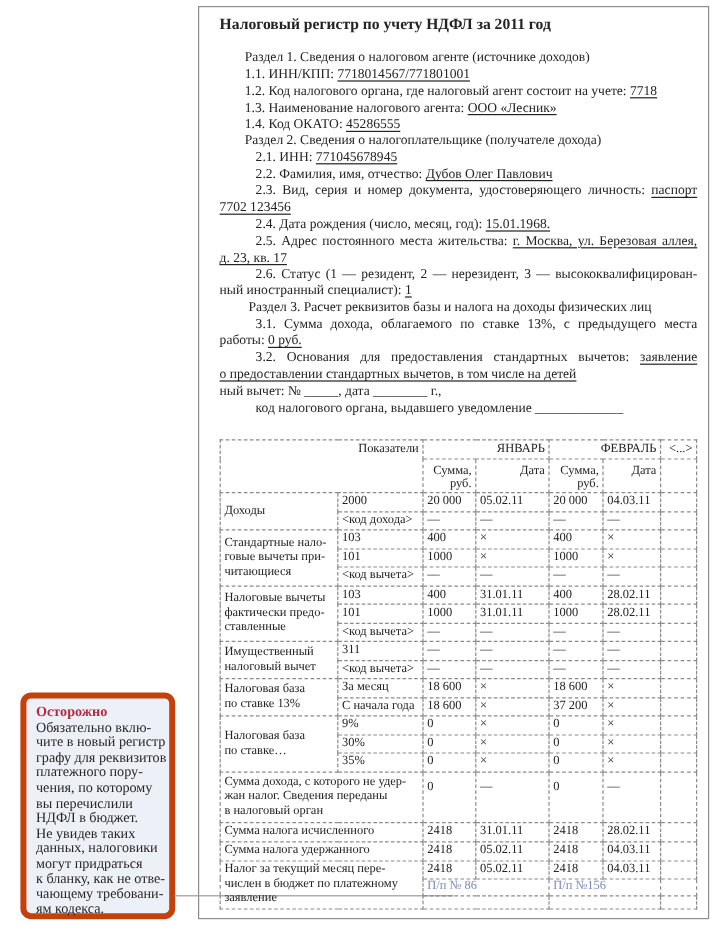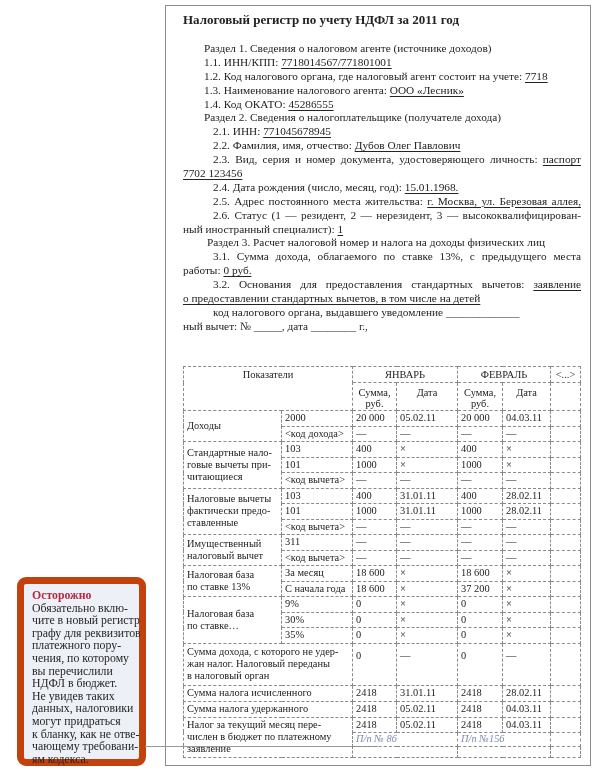--- a/index.html
+++ b/index.html
@@ -9,38 +9,38 @@
 .title{position:absolute;left:183px;top:13px;width:397px;font-weight:bold;font-size:13px;line-height:14px;white-space:nowrap}
 .body-text{position:absolute;left:183px;top:42px;width:398px;font-size:11.3px;line-height:13.9px}
 .ln{height:13.9px;white-space:nowrap}
 .ln.j{white-space:normal;text-align:justify;text-align-last:justify}
 .i1{padding-left:21px}.i2{padding-left:30px}.i3{padding-left:24px}
 .val{text-decoration:underline;text-decoration-thickness:1px;text-underline-offset:1.5px}
 .hb{font-weight:normal}
 .pointer{position:absolute;left:145px;top:746px;width:233px;height:1px;background:#9a9a9a;z-index:1}
 table.reg{position:absolute;left:183px;top:366px;width:397px;border-collapse:collapse;table-layout:fixed;font-size:10.4px;z-index:2;background:transparent}
 table.reg td,table.reg th{border:1px dashed var(--table_border,#8a8a8a);padding:0 3px;vertical-align:middle;white-space:nowrap;overflow:hidden;line-height:12px;font-weight:normal;text-align:left}
-table.reg th{vertical-align:top;text-align:center}
+table.reg th{vertical-align:top;text-align:right}
 tr.h1{height:16px}
 tr.h1 th{padding-top:2px}
 tr.h2{height:28px}
 tr.h2 th{padding-top:4px;line-height:11px}
 tr.r{height:15.5px}
 td.glabel{vertical-align:top;line-height:15.5px}
 .l{display:block}
 tr.s0{height:42px}
 tr.s0 td{vertical-align:middle;line-height:12px}
 tr.s0 td.v{vertical-align:top;padding-top:6px}
 tr.s1{height:16px}
 tr.sa{height:15px}
 tr.sb{height:14px}
 tr.sc{height:11px}
 td.slabel3{vertical-align:top;line-height:13px;padding-top:2px}
-td.po{font-style:italic;color:var(--payment_order,#7d8ab5);vertical-align:top;line-height:12px}
-.callout{position:absolute;left:17px;top:577px;width:129px;height:189px;border:7px solid #c2410c;border-radius:9px;background:var(--callout_bg,#eef0f7);padding:5px 0 0 8px;font-size:11.8px;line-height:12.6px;white-space:nowrap;color:#262626}
+td.po{color:var(--payment_order,#7d8ab5);vertical-align:top;line-height:12px}
+.callout{position:absolute;left:17px;top:577px;width:129px;height:189px;border:5px solid #c2410c;border-radius:9px;background:var(--callout_bg,#eef0f7);padding:5px 0 0 8px;font-size:11.8px;line-height:12.6px;white-space:nowrap;color:#262626}
 .callout .ct{font-weight:bold;color:var(--caution_title,#b22a40);display:block}
 .callout .cl{display:block}
 </style>
 </head>
 <body>
 
 <div class="frame"></div>
 
 <div class="title">Налоговый регистр по учету НДФЛ за 2011 год</div>
 
@@ -52,30 +52,31 @@
   <div class="ln i1"><span>1.3. Наименование налогового агента: </span><span class="val">ООО «Лесник»</span></div>
   <div class="ln i1"><span>1.4. Код ОКАТО: </span><span class="val">45286555</span></div>
 
   <div class="ln i1"><span class="hb">Раздел 2.</span><span> Сведения о налогоплательщике (получателе дохода)</span></div>
   <div class="ln i2"><span>2.1. ИНН: </span><span class="val">771045678945</span></div>
   <div class="ln i2"><span>2.2. Фамилия, имя, отчество: </span><span class="val">Дубов Олег Павлович</span></div>
   <div class="ln j i2"><span>2.3. Вид, серия и номер документа, удостоверяющего личность: </span><span class="val">паспорт</span></div>
   <div class="ln"><span class="val">7702 123456</span></div>
   <div class="ln i2"><span>2.4. Дата рождения (число, месяц, год): </span><span class="val">15.01.1968.</span></div>
   <div class="ln j i2"><span>2.5. Адрес постоянного места жительства: </span><span class="val">г. Москва, ул. Березовая аллея,</span></div>
+  <div class="ln"><span class="val">д. 23, кв. 17</span></div>
   <div class="ln j i2"><span>2.6. Статус (1 — резидент, 2 — нерезидент, 3 — высококвалифицирован-</span></div>
   <div class="ln"><span>ный иностранный специалист): </span><span class="val">1</span></div>
 
-  <div class="ln i3"><span class="hb">Раздел 3.</span><span> Расчет налоговой номер и налога на доходы физических лиц</span></div>
+  <div class="ln i3"><span class="hb">Раздел 3.</span><span> Расчет реквизитов базы и налога на доходы физических лиц</span></div>
   <div class="ln j i2"><span>3.1. Сумма дохода, облагаемого по ставке 13%, с предыдущего места</span></div>
   <div class="ln"><span>работы: </span><span class="val">0 руб.</span></div>
   <div class="ln j i2"><span>3.2. Основания для предоставления стандартных вычетов: </span><span class="val">заявление</span></div>
   <div class="ln"><span class="val">о предоставлении стандартных вычетов, в том числе на детей</span></div>
+  <div class="ln"><span>ный вычет: № _____, дата ________ г.,</span></div>
   <div class="ln i2"><span>код налогового органа, выдавшего уведомление _____________</span></div>
-  <div class="ln"><span>ный вычет: № _____, дата ________ г.,</span></div>
 </div>
 
 <div class="pointer"></div>
 
 <table class="reg">
   <colgroup>
     <col style="width:98px">
       <col style="width:71px">
       <col style="width:44px">
       <col style="width:61px">
@@ -253,21 +254,21 @@
       <td>0</td>
       <td>×</td>
       <td>0</td>
       <td>×</td>
       <td></td>
     </tr>
 
     <tr class="s0">
       <td colspan="2">
           <span class="l">Сумма дохода, с которого не удер-</span>
-          <span class="l">жан налог. Налоговый переданы</span>
+          <span class="l">жан налог. Сведения переданы</span>
           <span class="l">в налоговый орган</span>
         </td>
       <td class="v">0</td>
       <td class="v">—</td>
       <td class="v">0</td>
       <td class="v">—</td>
       <td class="v"></td>
     </tr>
 
     <tr class="s1">

